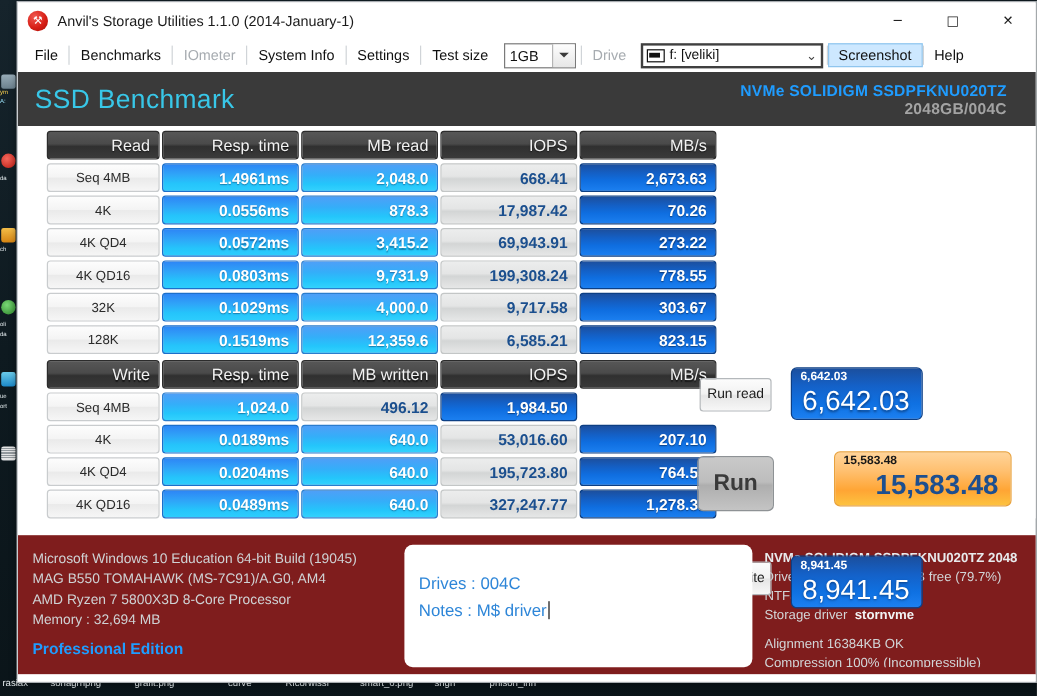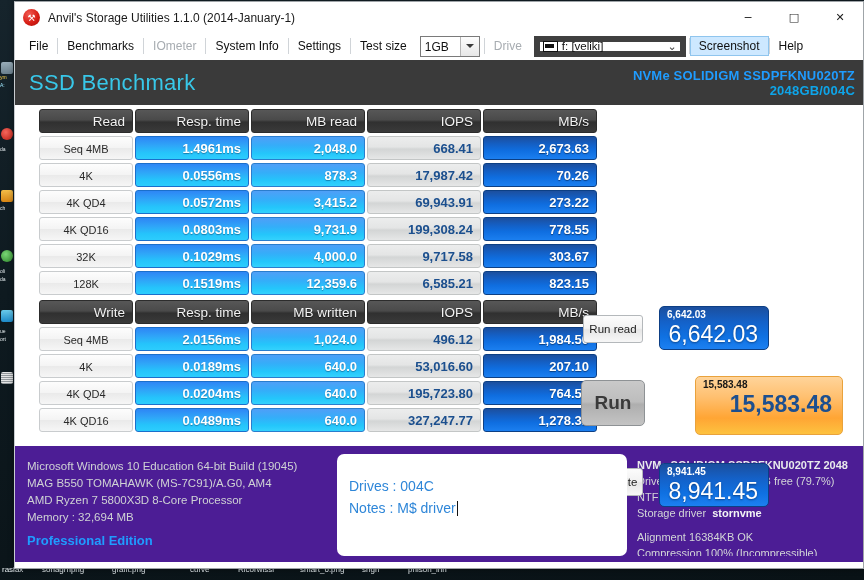--- a/index.html
+++ b/index.html
@@ -99,21 +99,21 @@
     width: 60px;
   }
   #testsize-val { flex: 1; font-size: 12px; padding: 2px 4px; color: #111; line-height: 17px; }
   #testsize-arrow {
     width: 19px; background: linear-gradient(#fdfdfd,#e7e7e7);
     border-left: 1px solid #b5b5b5;
     display: flex; align-items: center; justify-content: center;
   }
   #drive-box {
     display: flex; align-items: center; height: 21px;
-    border: 6px solid #404040; background: #fff;
+    border: 2px solid #404040; background: #fff;
     width: 152px; margin: 0 3px; padding: 0 3px;
   }
   #drive-icon {
     width: 15px; height: 11px; border: 1.5px solid #111;
     background: #fff; position: relative; margin-right: 4px; flex: 0 0 15px;
   }
   #drive-icon::after {
     content: ""; position: absolute; left: 1.5px; top: 2px;
     width: 9px; height: 4px; background: #111;
   }
@@ -124,33 +124,33 @@
   }
   .chev-dn {
     font-size: 11px; color: #444; font-family: "DejaVu Sans", sans-serif;
   }
 
   
   #ssdheader {
     flex: 0 0 45px; height: 45px;
     background: #3a3a3a;
     display: flex; align-items: center; justify-content: space-between;
-    padding: 0 8px 0 14px;
+    padding: 0 24px 0 14px;
     position: relative;
   }
   #ssd-title {
     color: #38c7e8; font-size: 22px; letter-spacing: .3px;
     font-family: "Liberation Sans", sans-serif;
   }
   #drive-model { text-align: right; line-height: 15px; }
   #drive-model div {
     color: #1f9cff; font-size: 13px; font-weight: bold;
     letter-spacing: .2px;
   }
-  #drive-model div.second { color: #0ea5e9; }
+  #drive-model div.second { color: #a3a3a3; }
 
   
   #body {
     flex: 1; background: #ffffff; position: relative;
     padding: 8px 0 0 0;
   }
 
   
   .bgrid { position: absolute; left: 24px; }
   .brow { display: flex; gap: 2px; margin-bottom: 3px; }
@@ -239,27 +239,27 @@
   }
   .score-blue .score-small { color: #ffffff; }
   .score-blue .score-big   { color: #ffffff; text-shadow: 0 1px 2px rgba(0,20,50,.5); }
   .score-orange {
     background: linear-gradient(#ffd49a 0%, #ffc070 35%, #ffa534 72%, #fdc23f 100%);
     border: 1px solid #e9a23c;
   }
   .score-orange .score-small { color: #171717; }
   .score-orange .score-big   { color: #1d4f8f; font-weight: bold; }
   #score-read  { left: 644px; top: 201px; width: 110px; height: 44px; }
-  #score-total { left: 680px; top: 271px; width: 148px; height: 59px; }
+  #score-total { left: 680px; top: 271px; width: 148px; height: 46px; }
   #score-write { left: 644px; top: 358px; width: 110px; height: 44px; }
 
   
   #bottom {
     flex: 0 0 116px; height: 116px;
-    background: #4c1d95;
+    background: #7f1d1d;
     display: flex; align-items: stretch;
     padding: 8px 10px 6px 12px; gap: 10px; margin-top: 14px;
   }
   #sysinfo { width: 300px; padding-top: 4px; }
   #sysinfo .line {
     color: #cfd2d4; font-size: 11.5px; line-height: 17px; white-space: nowrap;
   }
   #sysinfo .edition {
     color: #1f9cff; font-size: 13px; font-weight: bold;
     margin-top: 7px; white-space: nowrap;
@@ -429,21 +429,20 @@
     <div class="bgrid" style="top:195px;">
       <div class="brow">
         <div class="cell hcell w-lab">Write</div>
         <div class="cell hcell w-resp">Resp. time</div>
         <div class="cell hcell w-mb">MB written</div>
         <div class="cell hcell w-iops">IOPS</div>
         <div class="cell hcell w-mbs">MB/s</div>
       </div>
       <div class="brow">
         <div class="cell lcell  w-lab">Seq 4MB</div>
-        <div class="cell c-resp w-resp">2.0156ms</div>
         <div class="cell c-mb   w-mb">1,024.0</div>
         <div class="cell c-iops w-iops">496.12</div>
         <div class="cell c-mbs  w-mbs">1,984.50</div>
       </div>
       <div class="brow">
         <div class="cell lcell  w-lab">4K</div>
         <div class="cell c-resp w-resp">0.0189ms</div>
         <div class="cell c-mb   w-mb">640.0</div>
         <div class="cell c-iops w-iops">53,016.60</div>
         <div class="cell c-mbs  w-mbs">207.10</div>

